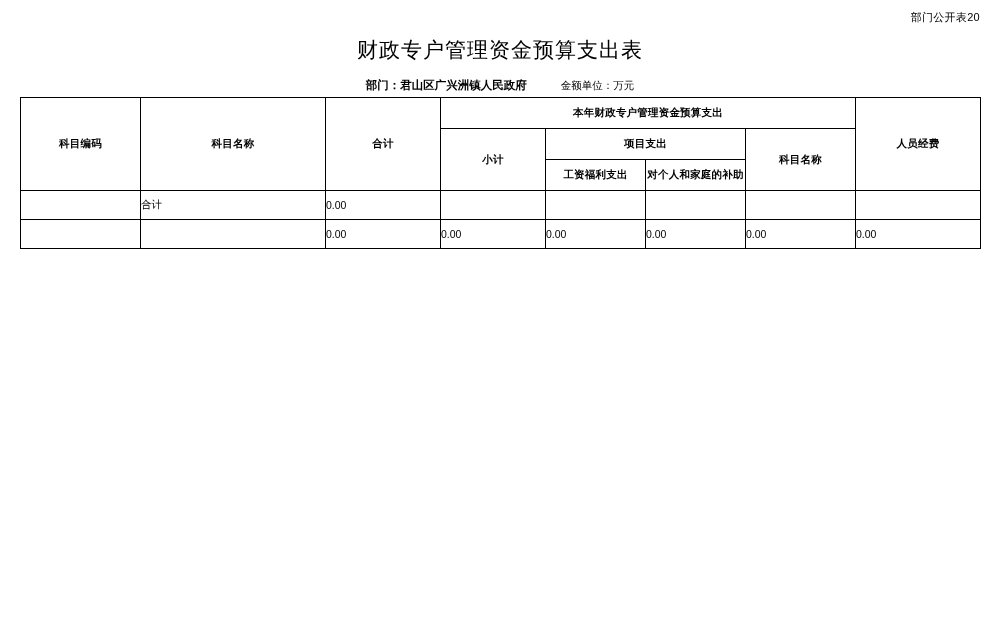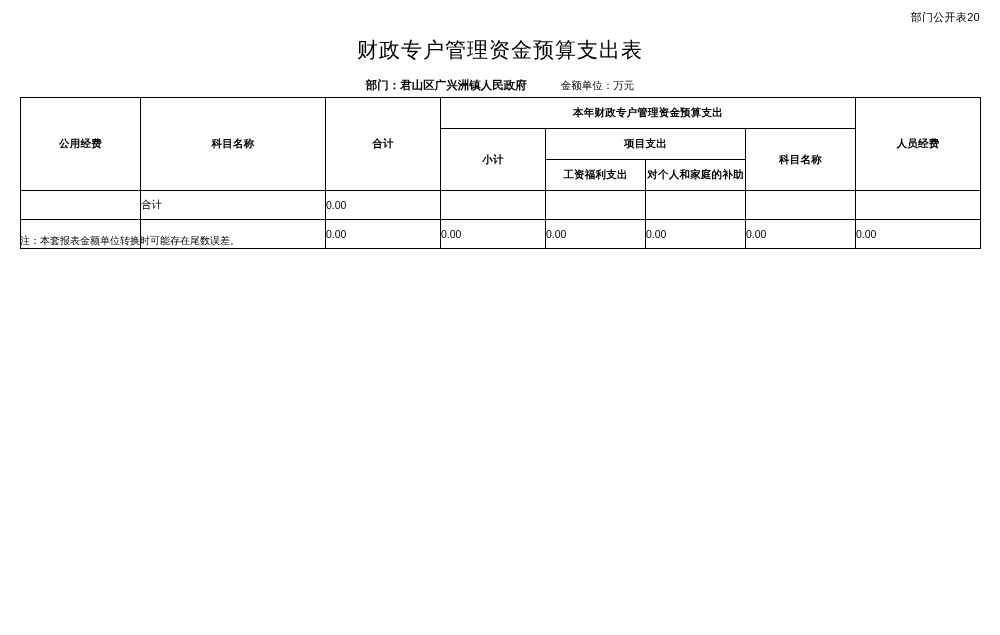--- a/index.html
+++ b/index.html
@@ -123,21 +123,21 @@
       <col style="width:185px">
       <col style="width:115px">
       <col style="width:105px">
       <col style="width:100px">
       <col style="width:100px">
       <col style="width:110px">
       <col style="width:125px">
     </colgroup>
     <thead>
       <tr>
-        <th class="th-code" rowspan="3">公用经费</th>
+        <th class="th-code" rowspan="3">科目编码</th>
         <th rowspan="3">科目名称</th>
         <th rowspan="3">合计</th>
         <th colspan="4" class="h-tall">本年财政专户管理资金预算支出</th>
         <th rowspan="3">人员经费</th>
       </tr>
       <tr>
         <th rowspan="2">小计</th>
         <th colspan="2" class="h-tall">项目支出</th>
         <th rowspan="2">科目名称</th>
       </tr>
@@ -163,15 +163,14 @@
         <td class="data-cell">0.00</td>
         <td class="data-cell">0.00</td>
         <td class="data-cell">0.00</td>
         <td class="data-cell">0.00</td>
         <td class="data-cell">0.00</td>
         <td class="data-cell">0.00</td>
       </tr>
     </tbody>
   </table>
 
-  <div class="note">注：本套报表金额单位转换时可能存在尾数误差。</div>
 
 </div>
 
 </body></html>

